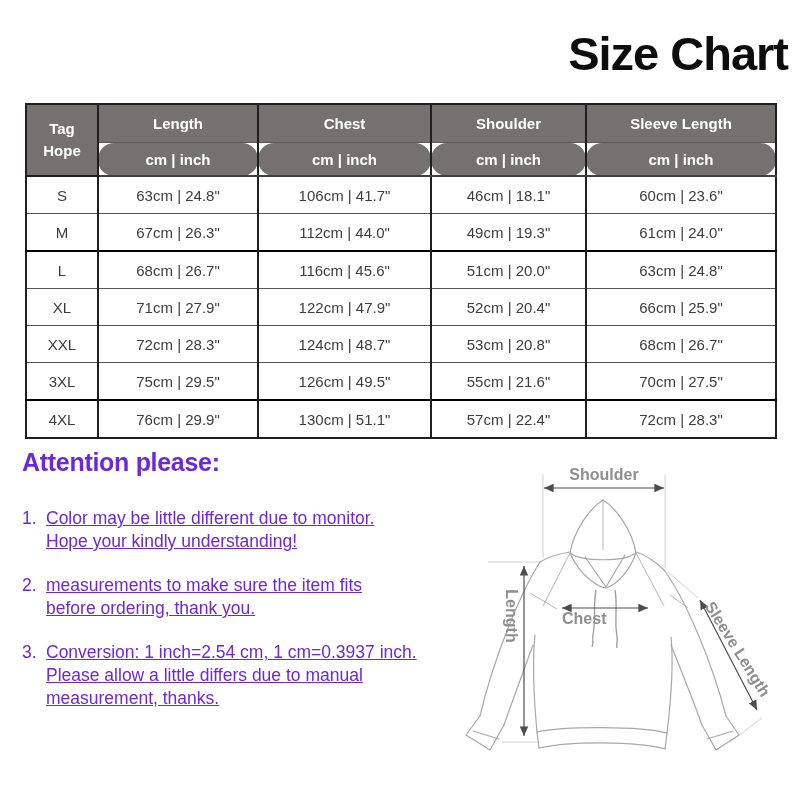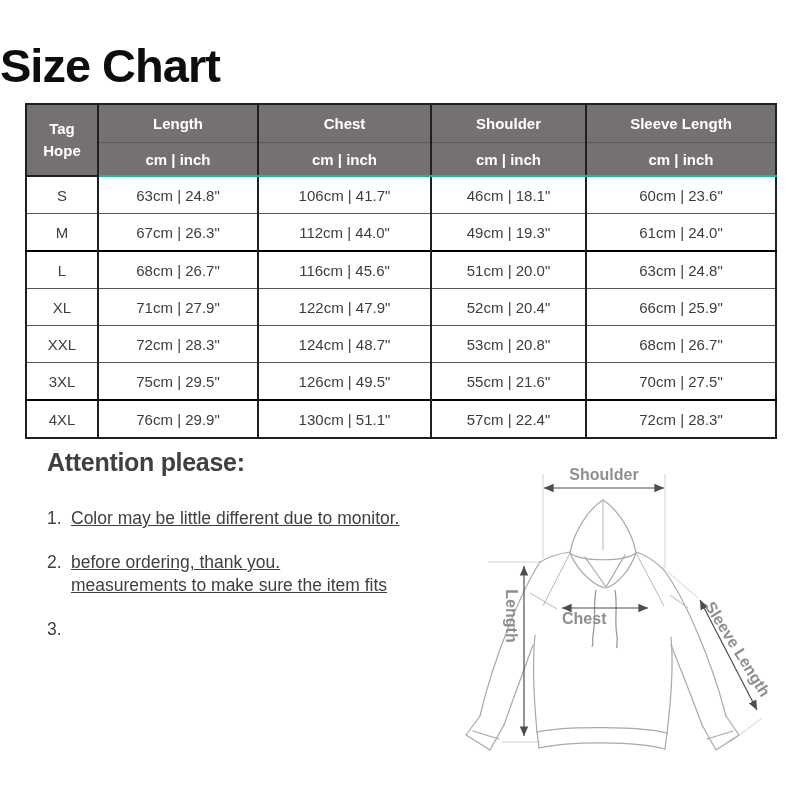--- a/index.html
+++ b/index.html
@@ -2,45 +2,45 @@
 <html><head>
 <meta charset="utf-8">
 <style>
   html,body { margin:0; padding:0; background:#fff; }
   #page {
     position:relative; width:800px; height:800px; background:#ffffff;
     font-family:"Liberation Sans", sans-serif; overflow:hidden;
   }
   
   .title {
-    position:absolute; top:38px; left:0; width:788px;
-    text-align:left; font-size:47px; font-weight:bold; color:#0d0d0d;
+    position:absolute; top:26px; left:0; width:788px;
+    text-align:right; font-size:47px; font-weight:bold; color:#0d0d0d;
     letter-spacing:-1px;
   }
   
   table.size-table {
     position:absolute; left:25px; top:103px; width:750px;
     border-collapse:collapse; table-layout:fixed;
     border:2px solid #1f1f1f;
   }
   .size-table th, .size-table td {
     padding:0; text-align:center; vertical-align:middle;
     font-size:15px;
   }
   .size-table th { background:#757171; color:#ffffff; font-weight:bold; }
   .size-table td { color:#3d3d3d; background:#ffffff; }
   .size-table th + th, .size-table td + td,
   .size-table tr.hdr2 th { border-left:2px solid #1f1f1f; }
   .size-table tr.hdr1 th.measure { height:37px; border-bottom:1px solid #5c5858; }
-  .size-table tr.hdr2 th { height:32px; border-bottom:2px solid #14b8a6; }
+  .size-table tr.hdr2 th { height:32px; border-bottom:2px solid #404040;border-radius:16px; }
   .size-table th.tag-cell { border-bottom:2px solid #1f1f1f; line-height:1.45; }
   .size-table tbody td { height:36px; border-top:1px solid #565656; }
   .size-table tr.group-start td { border-top:2px solid #000000; }
   
-  .attention { position:absolute; left:47px; top:448px; width:418px; color:#404040; }
+  .attention { position:absolute; left:22px; top:448px; width:418px; color:#6d28d9; }
   .attention h2 { margin:0 0 30px 0; font-size:25px; font-weight:bold; letter-spacing:-0.3px; }
   .note { display:flex; margin-bottom:21px; font-size:17.5px; line-height:23px; }
   .note .num { flex:0 0 24px; }
   .note .line { display:block;text-decoration:underline; }
   
   .diagram { position:absolute; left:440px; top:440px; width:360px; height:360px; }
   .garment { stroke:#a8a8a8; stroke-width:1.2; fill:none; stroke-linecap:round; stroke-linejoin:round; }
   .seam { stroke:#b7b7b7; stroke-width:1; fill:none; }
   .string { stroke:#9a9a9a; stroke-width:1.3; fill:none; }
   .ext { stroke:#d2d2d2; stroke-width:1; }
@@ -133,33 +133,39 @@
     </tbody>
   </table>
 
   <div class="attention">
     <h2>Attention please:</h2>
 
     <div class="note">
       <span class="num">1.</span>
       <span class="note-lines">
         <span class="line">Color may be little different due to monitor.</span>
+        <span class="line">Hope your kindly understanding!</span>
       </span>
     </div>
 
     <div class="note">
       <span class="num">2.</span>
       <span class="note-lines">
+        <span class="line">measurements to make sure the item fits</span>
         <span class="line">before ordering, thank you.</span>
-        <span class="line">measurements to make sure the item fits</span>
       </span>
     </div>
 
     <div class="note">
       <span class="num">3.</span>
+      <span class="note-lines">
+        <span class="line">Conversion: 1 inch=2.54 cm, 1 cm=0.3937 inch.</span>
+        <span class="line">Please allow a little differs due to manual</span>
+        <span class="line">measurement, thanks.</span>
+      </span>
     </div>
   </div>
 
   <svg class="diagram" viewBox="0 0 360 360">
     <defs>
       <marker id="ah" markerWidth="9" markerHeight="8" refX="8" refY="4" orient="auto-start-reverse">
         <path d="M0,0.5 L8,4 L0,7.5 Z" fill="#4d4d4d"></path>
       </marker>
     </defs>
 

